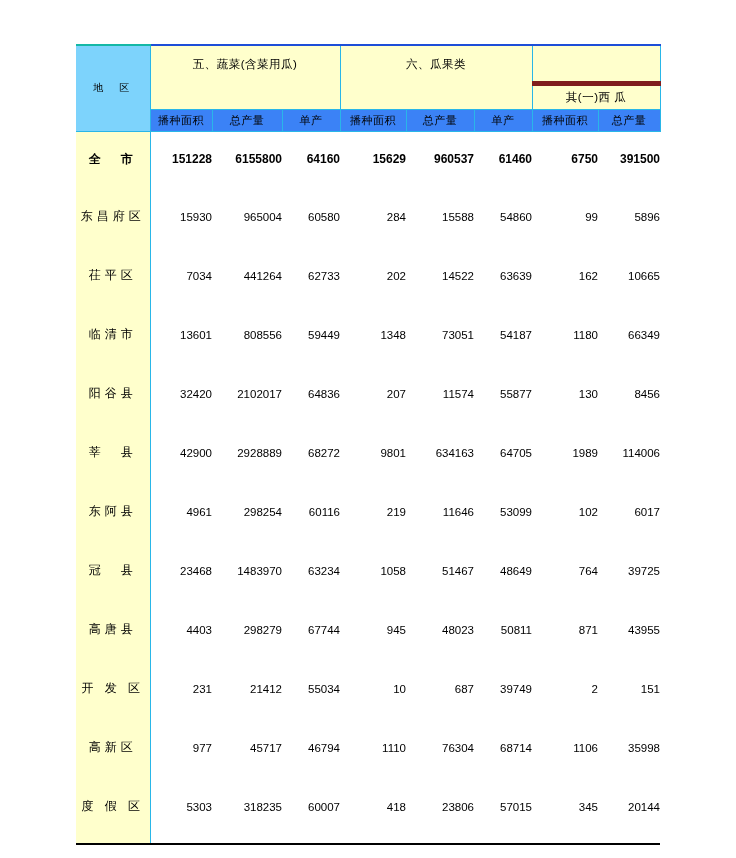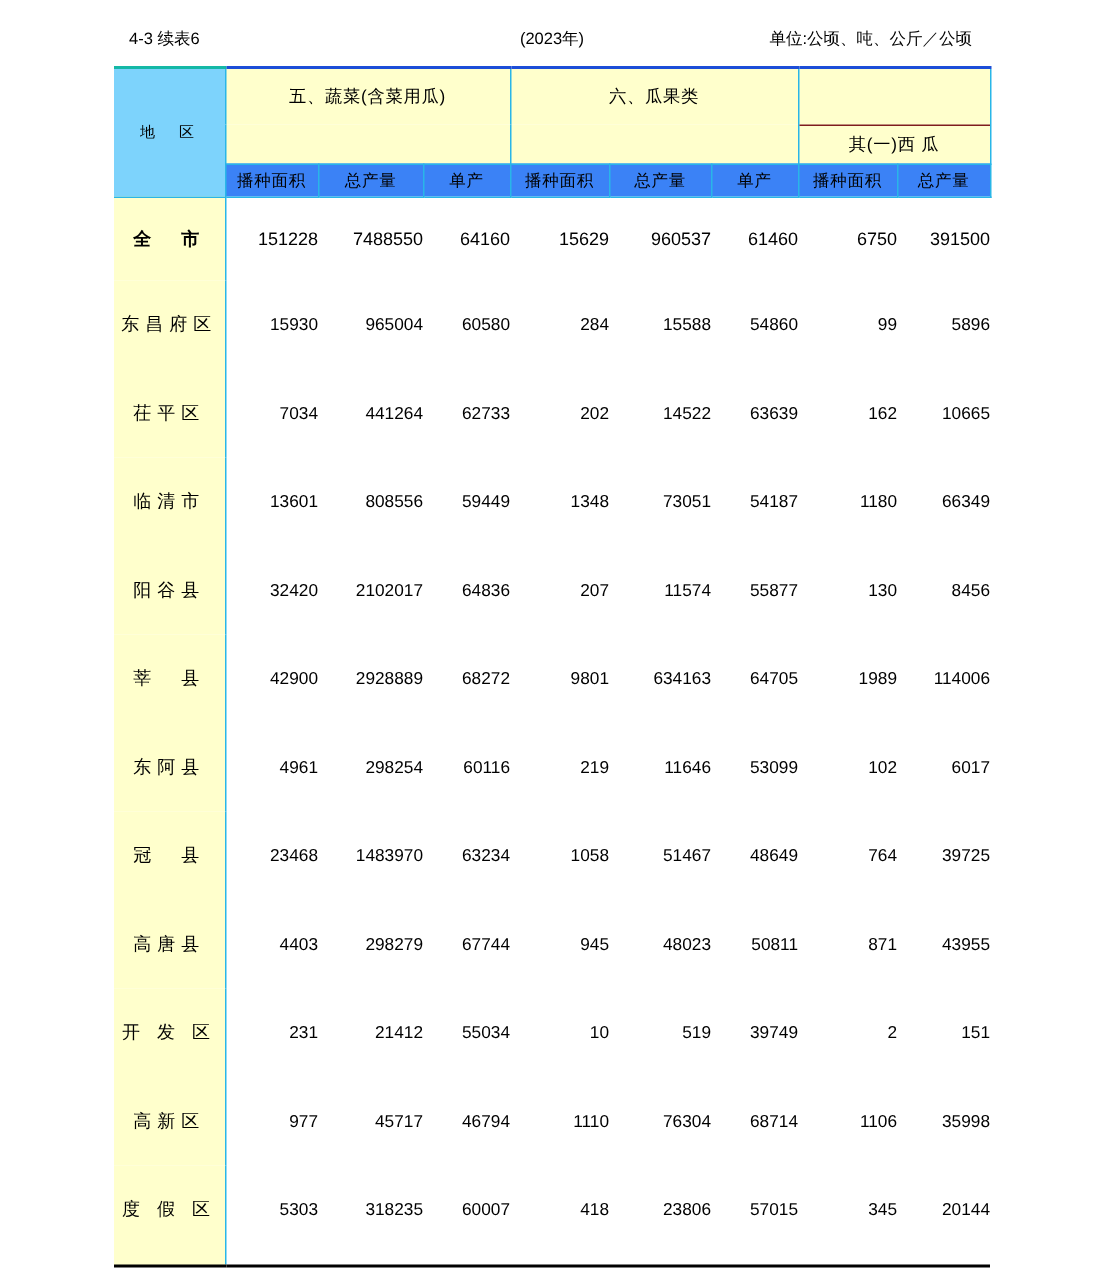--- a/index.html
+++ b/index.html
@@ -71,21 +71,21 @@
     border-left: 1px solid #29b6e8;
     border-right: 1px solid #29b6e8;
     text-align: center;
     vertical-align: middle;
     font-size: 11.5px;
     letter-spacing: 0.5px;
   }
   .hdr-top {
     border-top: 2px solid #1d4ed8;
   }
-  .hdr-blue-top { border-top: 1px solid #7f1d1d; }
+  .hdr-blue-top { border-top: 5px solid #7f1d1d; }
   .region-head {
     background: #7dd3fc;
     border-top: 2px solid #14b8a6;
     border-right: 1px solid #29b6e8;
     text-align: center;
     vertical-align: middle;
     font-size: 10px;
     letter-spacing: 3px;
     border-bottom: 1px solid #29b6e8;
   }
@@ -113,43 +113,38 @@
     white-space: nowrap;
   }
   .num {
     text-align: right;
     vertical-align: middle;
     padding-right: 10px;
     font-size: 11.5px;
     white-space: nowrap;
   }
   tr.total td {
-    font-weight: normal;
+    font-weight: bold;
     font-size: 12px;
   }
   tr.total .region-cell {
     font-weight: bold;
   }
   tr.data-row td { height: 59px; }
   tr.total td { height: 56px; margin-top: 20px; }
   .spacer-row td {
     height: 8px;
     border-bottom: 2px solid #000000;
   }
 </style>
 </head>
 <body>
 
 <div class="page">
 
-  <div class="top-bar">
-    <div class="top-left">4-3 续表6</div>
-    <div class="top-center">(2023年)</div>
-    <div class="top-right">单位:公顷、吨、公斤／公顷</div>
-  </div>
 
   <table class="main">
     <colgroup>
       <col style="width:74px">
       <col style="width:62px">
       <col style="width:70px">
       <col style="width:58px">
       <col style="width:66px">
       <col style="width:68px">
       <col style="width:58px">
@@ -176,21 +171,21 @@
         <td class="sub-hdr">总产量</td>
         <td class="sub-hdr">单产</td>
         <td class="sub-hdr">播种面积</td>
         <td class="sub-hdr">总产量</td>
       </tr>
     </thead>
     <tbody>
       <tr class="total">
         <td class="region-cell">全　市</td>
         <td class="num">151228</td>
-        <td class="num">7488550</td>
+        <td class="num">6155800</td>
         <td class="num">64160</td>
         <td class="num">15629</td>
         <td class="num">960537</td>
         <td class="num">61460</td>
         <td class="num">6750</td>
         <td class="num">391500</td>
       </tr>
       <tr class="data-row">
         <td class="region-cell">东昌府区</td>
         <td class="num">15930</td>
@@ -278,21 +273,21 @@
         <td class="num">50811</td>
         <td class="num">871</td>
         <td class="num">43955</td>
       </tr>
       <tr class="data-row">
         <td class="region-cell">开 发 区</td>
         <td class="num">231</td>
         <td class="num">21412</td>
         <td class="num">55034</td>
         <td class="num">10</td>
-        <td class="num">519</td>
+        <td class="num">687</td>
         <td class="num">39749</td>
         <td class="num">2</td>
         <td class="num">151</td>
       </tr>
       <tr class="data-row">
         <td class="region-cell">高新区</td>
         <td class="num">977</td>
         <td class="num">45717</td>
         <td class="num">46794</td>
         <td class="num">1110</td>

